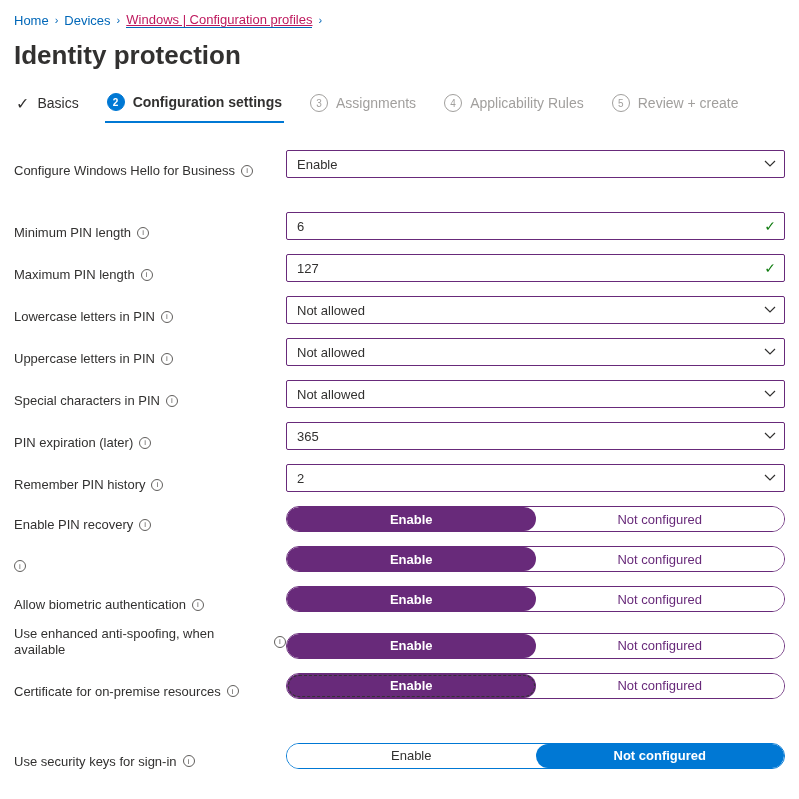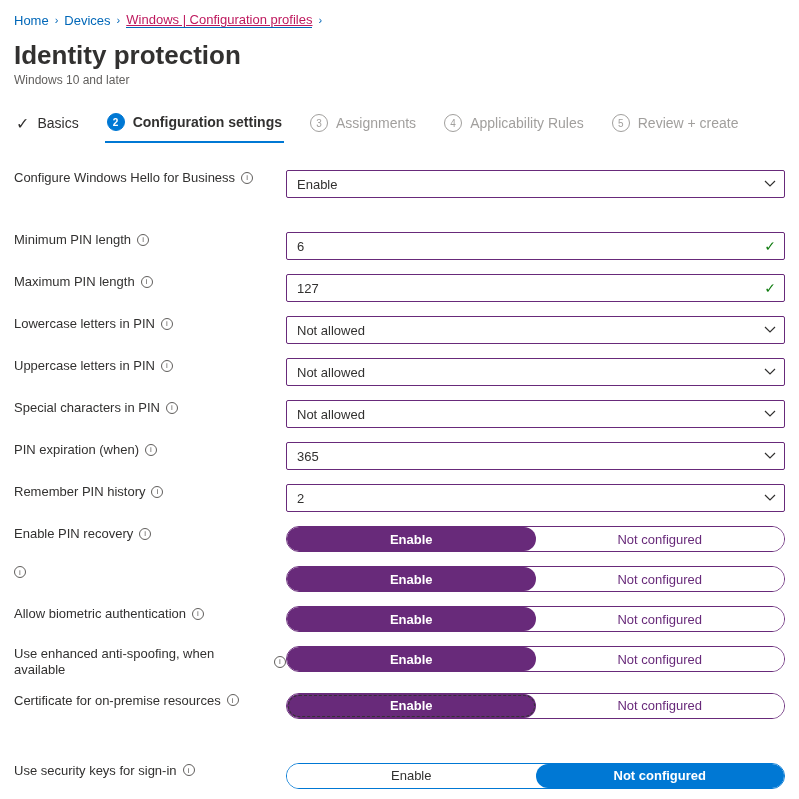--- a/index.html
+++ b/index.html
@@ -15,21 +15,21 @@
   .subtitle { font-size: 12px; color: #605e5c; margin-bottom: 22px; }
 
   .steps { display: flex; align-items: center; gap: 24px; margin: 18px 0 26px 0; border-bottom: 1px solid transparent; }
   .step { display: flex; align-items: center; gap: 8px; padding: 4px 2px 10px 2px; font-size: 14px; color: #a19f9d; }
   .step.done { color: #323130; font-weight: 400; }
   .step.active { color: #323130; font-weight: 600; border-bottom: 2px solid #0078d4; }
   .step .badge { width: 18px; height: 18px; border: 1px solid #a19f9d; border-radius: 50%; display: flex; align-items: center; justify-content: center; font-size: 10px; color: #a19f9d; }
   .step.active .badge { background: #0078d4; border-color: #0078d4; color: #fff; }
   .step.done .check { font-size: 16px; color: #323130; }
 
-  .row { display: flex; align-items: flex-start; margin: 0 0 14px 0; }
+  .row { display: flex; align-items: flex-end; margin: 0 0 14px 0; }
   .row .label { width: 272px; flex: 0 0 272px; font-size: 13px; color: #323130; display: flex; align-items: center; gap: 6px; }
   .row .label .wrap { display: inline; }
   .info-icon { width: 12px; height: 12px; border: 1px solid #605e5c; border-radius: 50%; display: inline-flex; align-items: center; justify-content: center; font-size: 8px; color: #605e5c; flex: 0 0 auto; }
   .control { flex: 1 1 auto; }
 
   .dropdown, .textbox { width: 100%; height: 28px; border: 1px solid #682a7a; border-radius: 2px; background: #fff; display: flex; align-items: center; padding: 0 28px 0 10px; position: relative; font-size: 13px; color: #323130; }
   .dropdown .caret { position: absolute; right: 8px; top: 50%; transform: translateY(-50%); }
   .caret svg { display: block; }
   .textbox .tick { position: absolute; right: 8px; top: 50%; transform: translateY(-50%); color: #107c10; font-size: 14px; }
 
@@ -54,21 +54,20 @@
   <nav class="crumbs">
     <a href="#">Home</a>
     <span class="sep">›</span>
     <a href="#">Devices</a>
     <span class="sep">›</span>
     <a href="#" class="current">Windows | Configuration profiles</a>
     <span class="sep">›</span>
   </nav>
 
   <h1>Identity protection</h1>
-  <div class="subtitle">Windows 10 and later</div>
 
   <div class="steps">
     <div class="step done">
       <span class="check">✓</span>
       <span>Basics</span>
     </div>
     <div class="step active">
       <span class="badge">2</span>
       <span>Configuration settings</span>
     </div>
@@ -175,21 +174,21 @@
             <svg width="12" height="8" viewBox="0 0 12 8">
               <path d="M1 1l5 5 5-5" stroke="#323130" stroke-width="1.2" fill="none"></path>
             </svg>
           </span>
       </div>
     </div>
   </div>
 
   <div class="row">
     <div class="label">
-        <span>PIN expiration (when)</span>
+        <span>PIN expiration (later)</span>
         <span class="info-icon">i</span>
       </div>
     <div class="control">
       <div class="dropdown">
         <span>365</span>
         <span class="caret">
             <svg width="12" height="8" viewBox="0 0 12 8">
               <path d="M1 1l5 5 5-5" stroke="#323130" stroke-width="1.2" fill="none"></path>
             </svg>
           </span>

